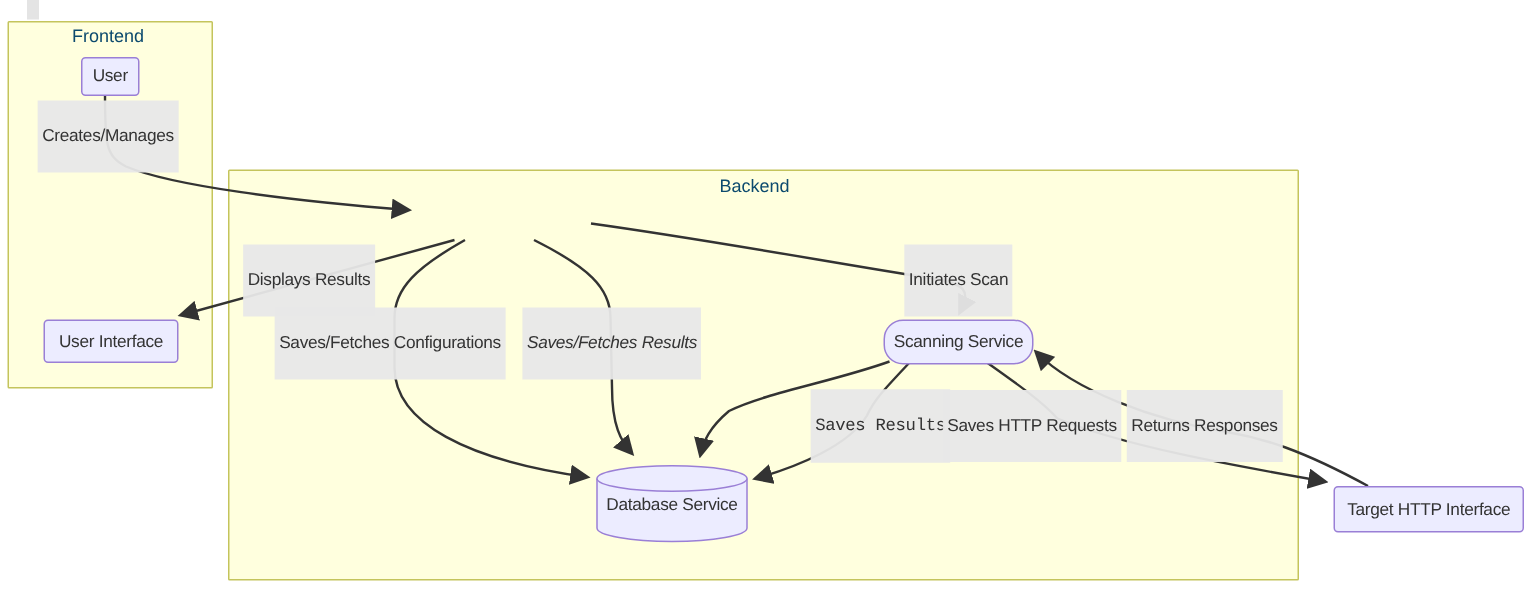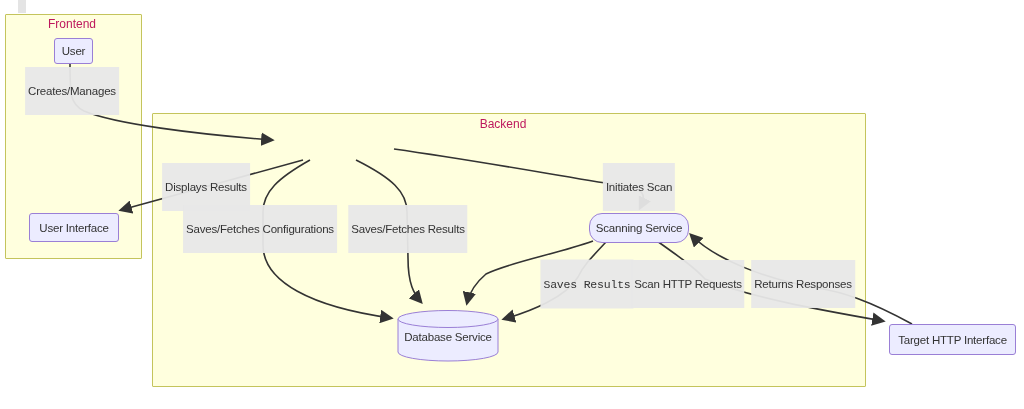--- a/index.html
+++ b/index.html
@@ -4,21 +4,21 @@
 <style>
   html,body{margin:0;padding:0;background:#ffffff;}
   #stage{
     position:relative;width:1024px;height:409px;background:#ffffff;overflow:hidden;
     font-family:"Liberation Sans",sans-serif;color:#333333;
   }
   .cluster{
     position:absolute;background:#ffffde;border:1px solid #c4c45c;border-radius:1px;z-index:0;
   }
   .cluster-label{
-    position:absolute;transform:translateX(-50%);font-size:12px;color:#be185d;white-space:nowrap;z-index:2;
+    position:absolute;transform:translateX(-50%);font-size:12px;color:#0c4a6e;white-space:nowrap;z-index:2;
   }
   #edges{position:absolute;left:0;top:0;z-index:1;}
   .edge{fill:none;stroke:#333333;stroke-width:1.6px;}
   .node{
     position:absolute;display:flex;align-items:center;justify-content:center;
     background:#ececff;border:1px solid #9a7fd6;border-radius:3px;
     font-size:11.5px;letter-spacing:-0.2px;white-space:nowrap;z-index:3;color:#333;
   }
   .edge-label{
     position:absolute;transform:translate(-50%,-50%);
@@ -69,19 +69,19 @@
 
   <div class="node" style="left:54px;top:38px;width:37px;height:24px;">User</div>
   <div class="node" style="left:29px;top:213px;width:88px;height:27px;text-align:right;">User Interface</div>
   <div class="node" style="left:589px;top:213px;width:98px;height:28px;border-radius:13px;">Scanning Service</div>
   <div class="node" style="left:889px;top:324px;width:125px;height:29px;">Target HTTP Interface</div>
   <div class="db-label" style="left:398px;top:331px;width:100px;">Database Service</div>
 
   <div class="edge-label" style="left:72px;top:91px;">Creates/Manages</div>
   <div class="edge-label" style="left:206px;top:187px;">Displays Results</div>
   <div class="edge-label" style="left:260px;top:229px;">Saves/Fetches Configurations</div>
-  <div class="edge-label" style="left:408px;top:229px;">Saves/Fetches Results</div>
+  <div class="edge-label" style="left:408px;top:229px;font-style:italic;">Saves/Fetches Results</div>
   <div class="edge-label" style="left:639px;top:187px;">Initiates Scan</div>
   <div class="edge-label" style="left:587px;top:284px;font-family:Liberation Mono, monospace;">Saves Results</div>
-  <div class="edge-label" style="left:688px;top:284px;">Scan HTTP Requests</div>
+  <div class="edge-label" style="left:688px;top:284px;">Saves HTTP Requests</div>
   <div class="edge-label" style="left:803px;top:284px;">Returns Responses</div>
 
 </div>
 
 </body></html>

